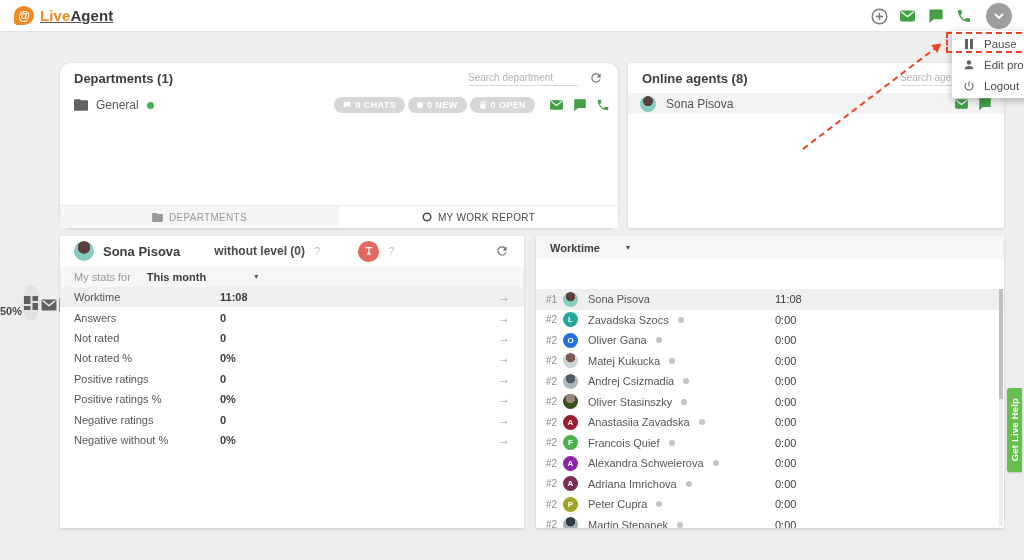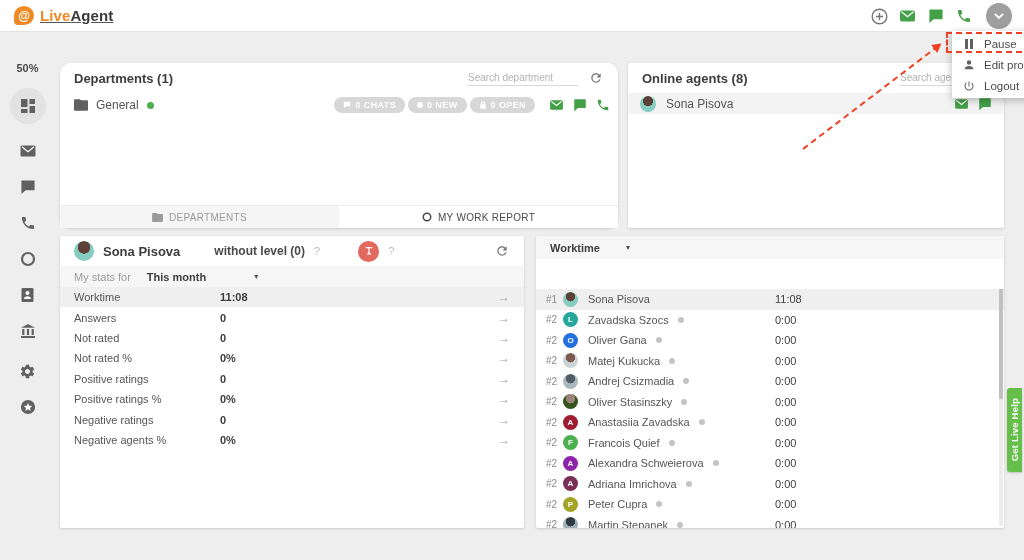--- a/index.html
+++ b/index.html
@@ -17,21 +17,21 @@
                   color:#fff; font-size:12px; font-weight:bold; display:flex; align-items:center; justify-content:center; }
   .brand-text { font-size:15px; font-weight:bold; letter-spacing:.1px;text-decoration:underline; }
   .brand-live { color:#f08a24; } .brand-agent { color:#3a3a3a; }
   .top-actions { position:absolute; right:12px; top:0; height:32px; display:flex; align-items:center; gap:11px; }
   .top-icon { width:17px; height:17px; display:flex; align-items:center; justify-content:center; cursor:pointer; }
   .chevron-btn { width:26px; height:26px; border-radius:50%; background:#9e9e9e; display:flex;
                  align-items:center; justify-content:center; cursor:pointer; margin-left:3px; }
 
   
   .sidebar { position:absolute; left:0; top:32px; width:55px; bottom:0; display:flex;
-             flex-direction:column; align-items:center; }
+             align-items:center; }
   .usage { margin-top:30px; font-size:11px; font-weight:bold; color:#4a4a4a; }
   .side-active { width:36px; height:36px; border-radius:50%; background:#e2e2e2; display:flex;
                  align-items:center; justify-content:center; margin-top:14px; cursor:pointer; }
   .side-item { width:18px; height:18px; margin-top:18px; display:flex; align-items:center;
                justify-content:center; cursor:pointer; }
   .side-item.gap-lg { margin-top:22px; }
 
   
   .card { position:absolute; background:#fff; box-shadow:0 1px 3px rgba(0,0,0,.15); border-radius:2px; }
   .card-departments { left:60px; top:63px; width:558px; height:165px;border-radius:11px; }
@@ -406,21 +406,21 @@
     <span class="stat-arrow">→</span>
   </div>
 
   <div class="stat-row">
     <span class="stat-label">Negative ratings</span>
     <span class="stat-value">0</span>
     <span class="stat-arrow">→</span>
   </div>
 
   <div class="stat-row">
-    <span class="stat-label">Negative agents %</span>
+    <span class="stat-label">Negative without %</span>
     <span class="stat-value">0%</span>
     <span class="stat-arrow">→</span>
   </div>
 </div>
 </div>
 
 <div class="card card-leader">
   <div class="lb-band">
     <span class="lb-metric">Worktime</span>
     <span class="caret">▾</span>

